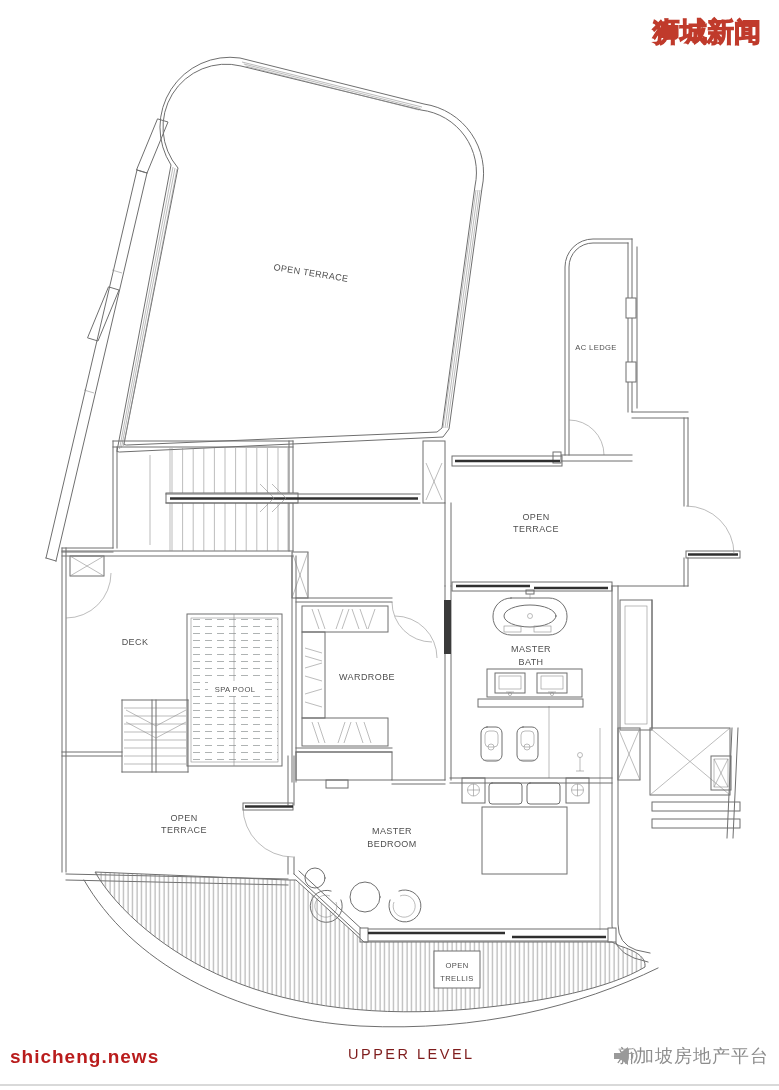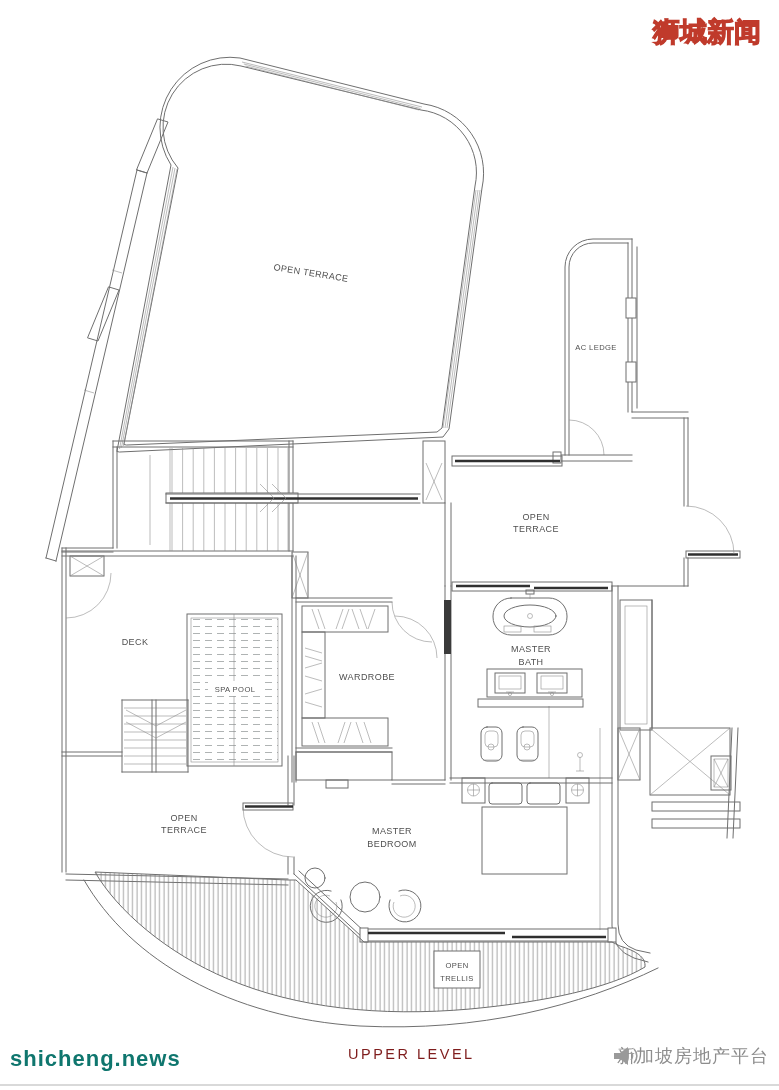--- a/index.html
+++ b/index.html
@@ -10,21 +10,21 @@
   .w{stroke:#6f6f6f;stroke-width:1;fill:none;stroke-linecap:square;}
   .thin{stroke:#8e8e8e;stroke-width:.6;fill:none;}
   .dk{stroke:#2f2f2f;stroke-width:2.6;fill:none;}
   .fw{fill:#ffffff;}
   .lbl{fill:#4f4f4f;font-family:"Liberation Sans",sans-serif;font-size:9px;letter-spacing:.4px;text-anchor:middle;}
   .lbl-s{font-size:7.6px;}
   
   .logo{position:absolute;left:653px;top:14px;width:120px;font-size:27px;font-weight:bold;
         color:#404040;-webkit-text-stroke:1.2px #c03a2b;text-shadow:0 0 3px rgba(255,255,255,.9);
         letter-spacing:0px;white-space:nowrap;font-family:"Liberation Sans",sans-serif;}
-  .wm-left{position:absolute;left:10px;top:1046px;font-size:22px;font-weight:600;color:#0f766e;
+  .wm-left{position:absolute;left:10px;top:1046px;font-size:19px;font-weight:600;color:#b91c1c;
         text-shadow:0 0 2px #ffffff,0 0 1px #ffffff;letter-spacing:1px;font-family:"Liberation Sans",sans-serif;}
   .level-title{position:absolute;left:348px;top:1046px;font-size:14.5px;color:#7f1d1d;
         letter-spacing:2.5px;font-family:"Liberation Sans",sans-serif;}
   .publisher{position:absolute;right:10px;top:1044px;display:flex;align-items:center;gap:5px;
         color:#8d8d8d;font-size:18px;letter-spacing:1px;font-family:"Liberation Sans",sans-serif;}
   .divider{position:absolute;left:0;top:1084px;width:779px;height:2px;background:#d9d9d9;}
 </style>
 </head>
 <body>
 

